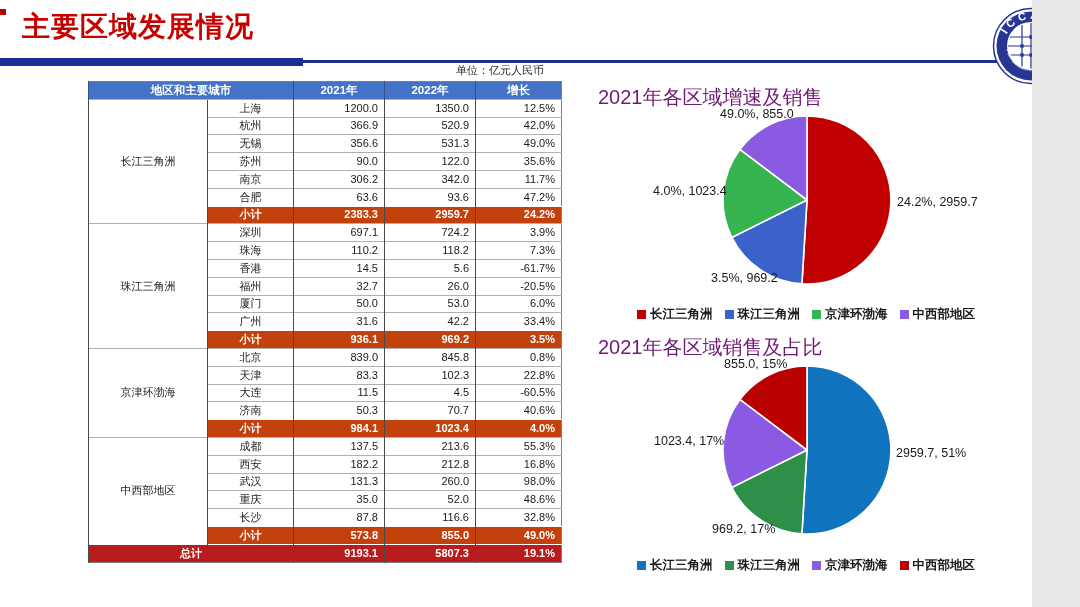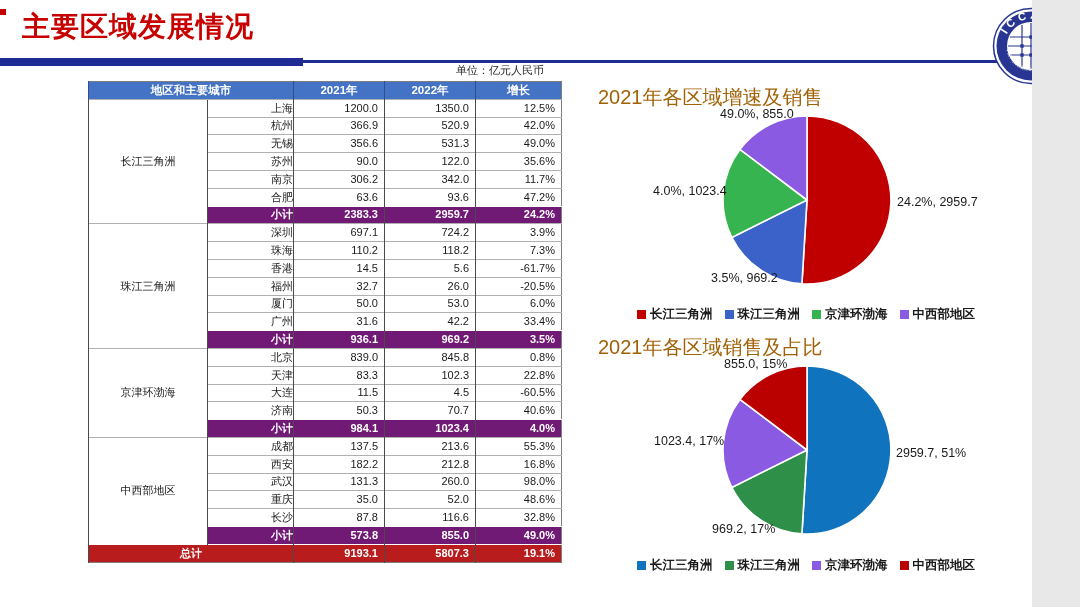--- a/index.html
+++ b/index.html
@@ -13,28 +13,28 @@
   .bar-thin  { position:absolute; left:300px; top:60px; width:708px; height:3px; background:#1F2C96; }
   .unit-label { position:absolute; left:388px; top:63px; width:156px; text-align:right; font-size:11px; color:#262626; }
 
   
   .table-wrap { position:absolute; left:88px; top:81px; }
   table { border-collapse:collapse; table-layout:fixed; width:473px; font-size:11px; border:1px solid #7f7f7f; }
   td, th { height:17.8px; line-height:1; overflow:hidden; white-space:nowrap; }
   thead th { background:#4472C4; color:#fff; font-weight:bold; font-size:11.5px; text-align:center; border-left:1px solid #2f4d8f; }
   tbody td { border-top:1px solid #b0b0b0; border-left:1px solid #4a4a4a; color:#1a1a1a; }
   td.region { text-align:center; background:#fff; }
-  td.city { text-align:right; }
+  td.city { text-align:center; }
   td.num { text-align:right; padding-right:6px; }
-  tr.subtotal td { background:#701a75; color:#fff; font-weight:bold; border-top:1px solid #fff; }
+  tr.subtotal td { background:#c2410c; color:#fff; font-weight:bold; border-top:1px solid #fff; }
   tr.total td { background:#b91c1c; color:#fff; font-weight:bold; border-top:1px solid #fff; text-align:right; padding-right:6px; }
   tr.total td.label { text-align:center; padding-right:0; }
 
   
-  .chart-title { position:absolute; left:598px; font-size:20px; color:#a16207; }
+  .chart-title { position:absolute; left:598px; font-size:20px; color:#701a75; }
   #chart1-title { top:84px; }
   #chart2-title { top:334px; }
   .pie { position:absolute; width:172px; height:172px; }
   #pie-0 { left:721px; top:114px; }
   #pie-1 { left:721px; top:364px; }
   .pie-label { position:absolute; font-size:12.5px; color:#1a1a1a; white-space:nowrap; }
   .p1-l0 { left:897px; top:195px; }
   .p1-l1 { left:711px; top:271px; }
   .p1-l2 { left:653px; top:184px; }
   .p1-l3 { left:720px; top:107px; }

